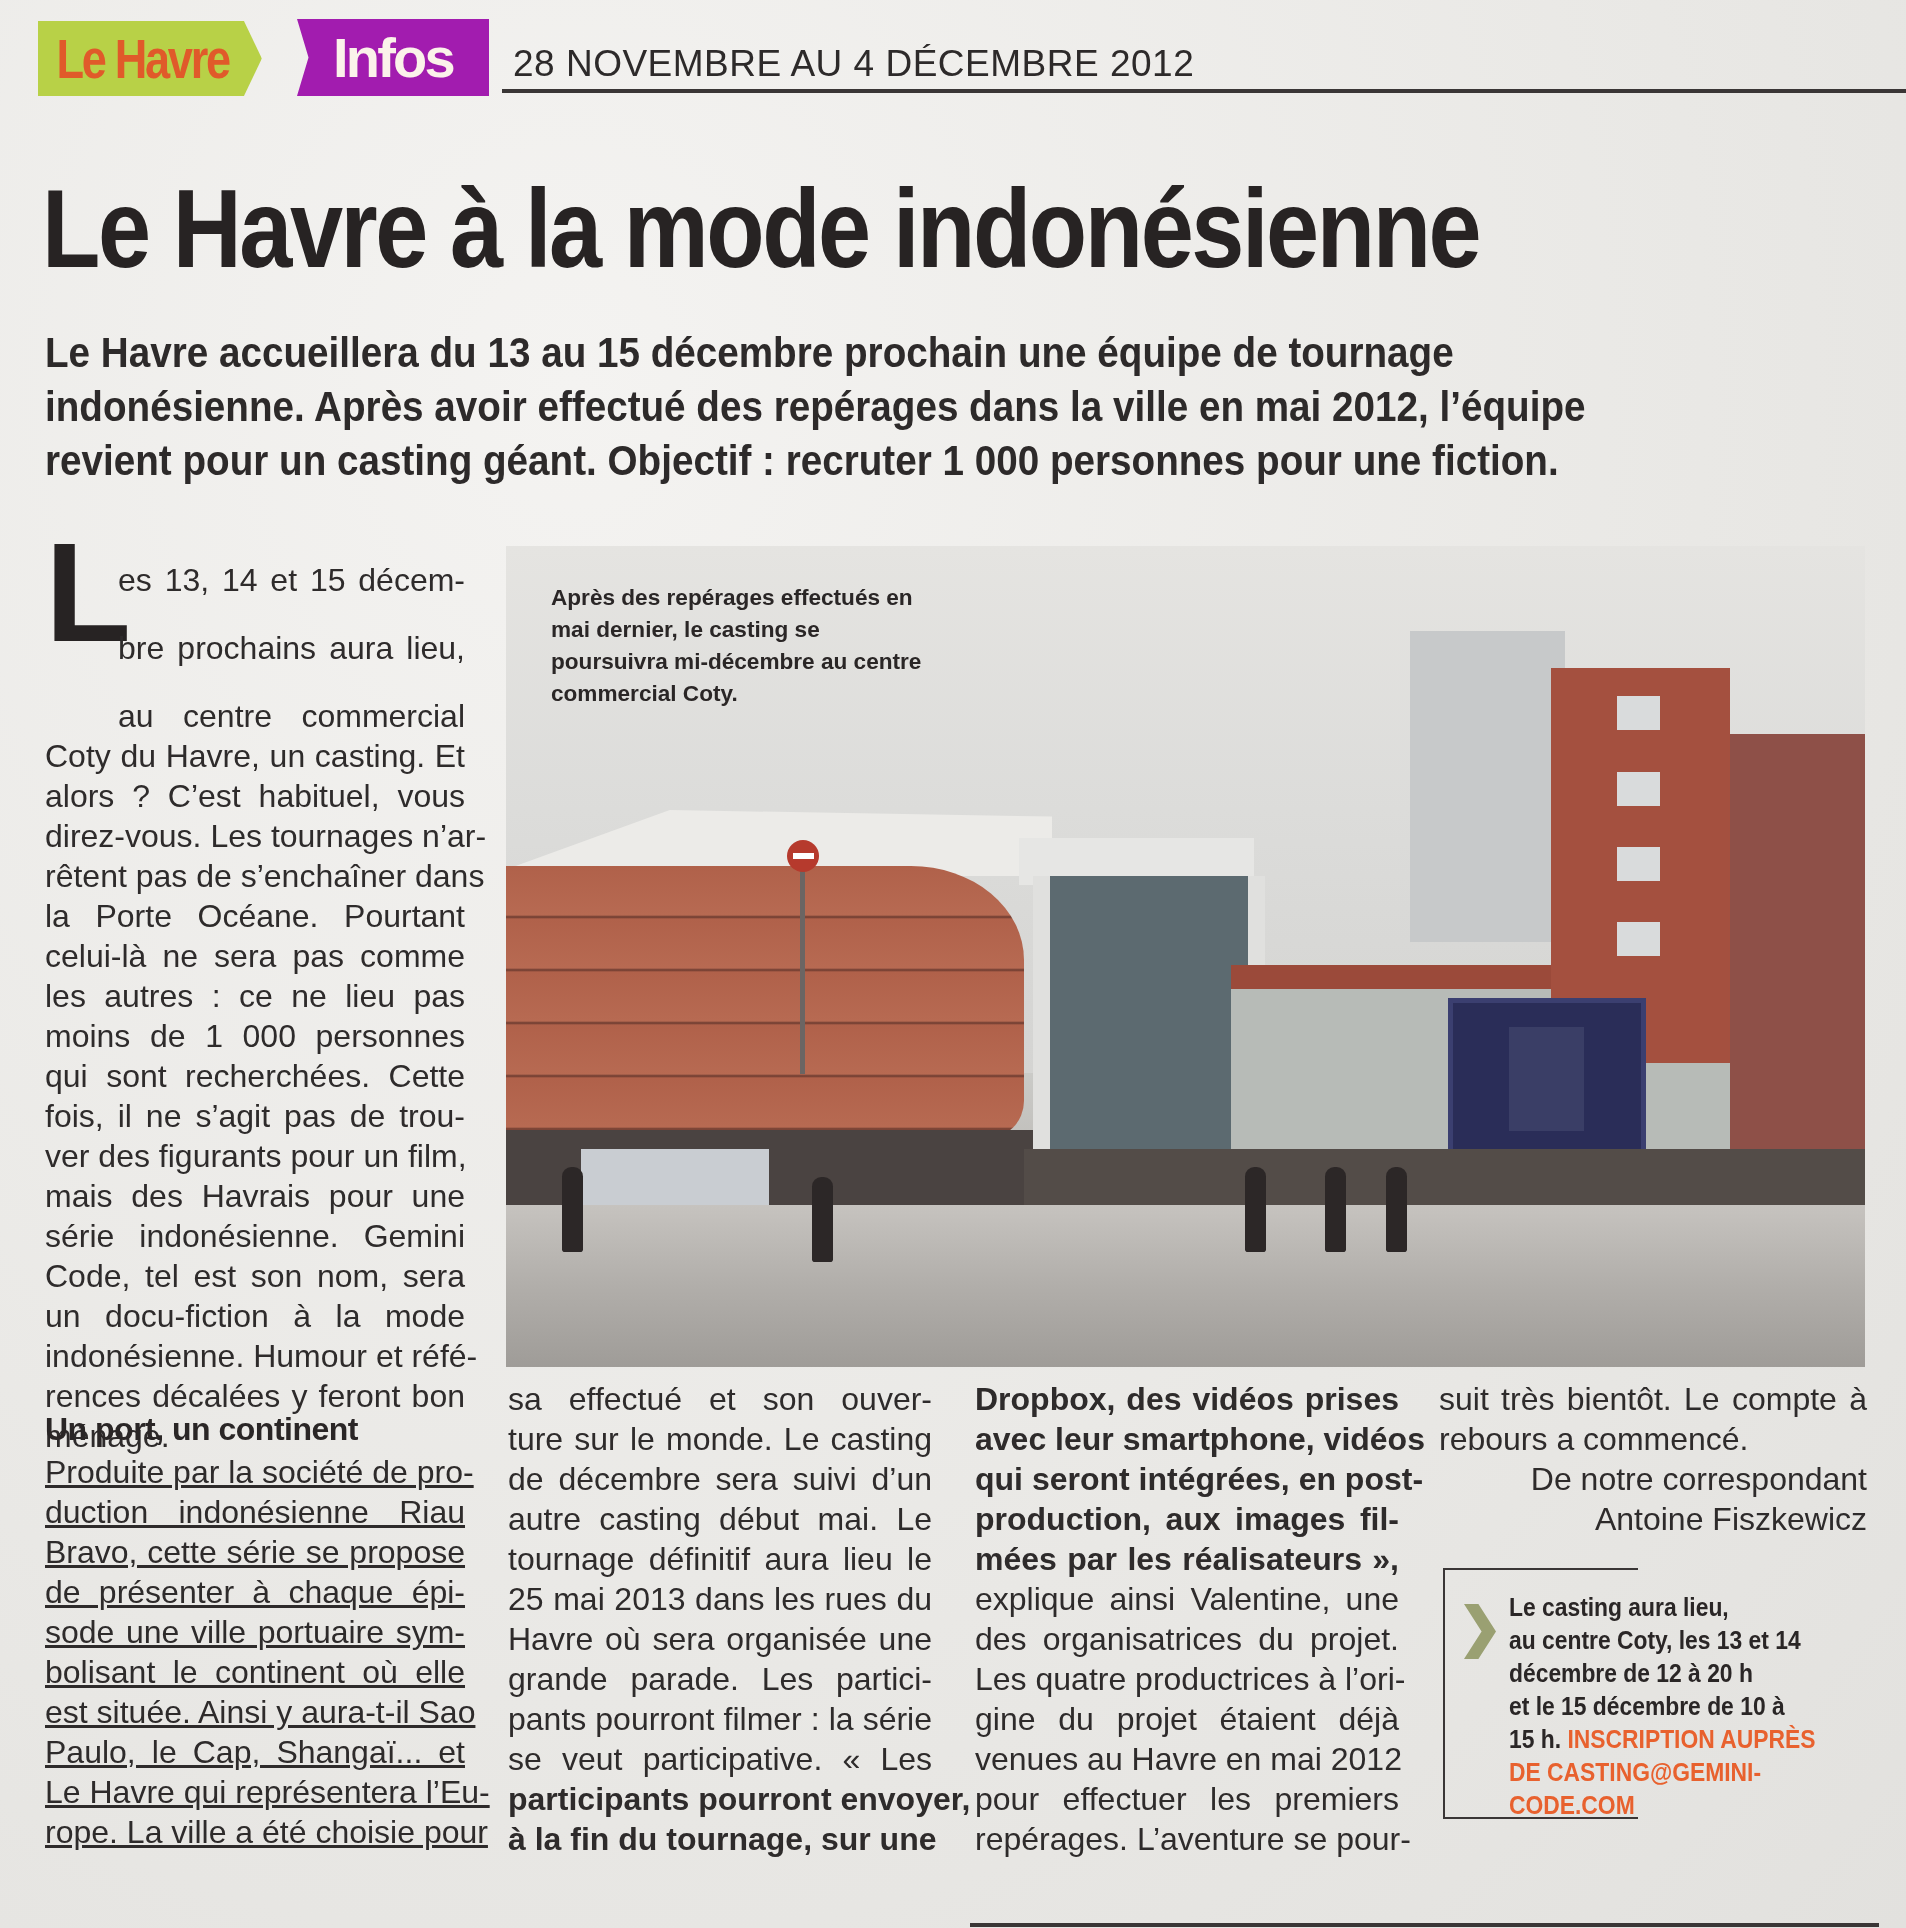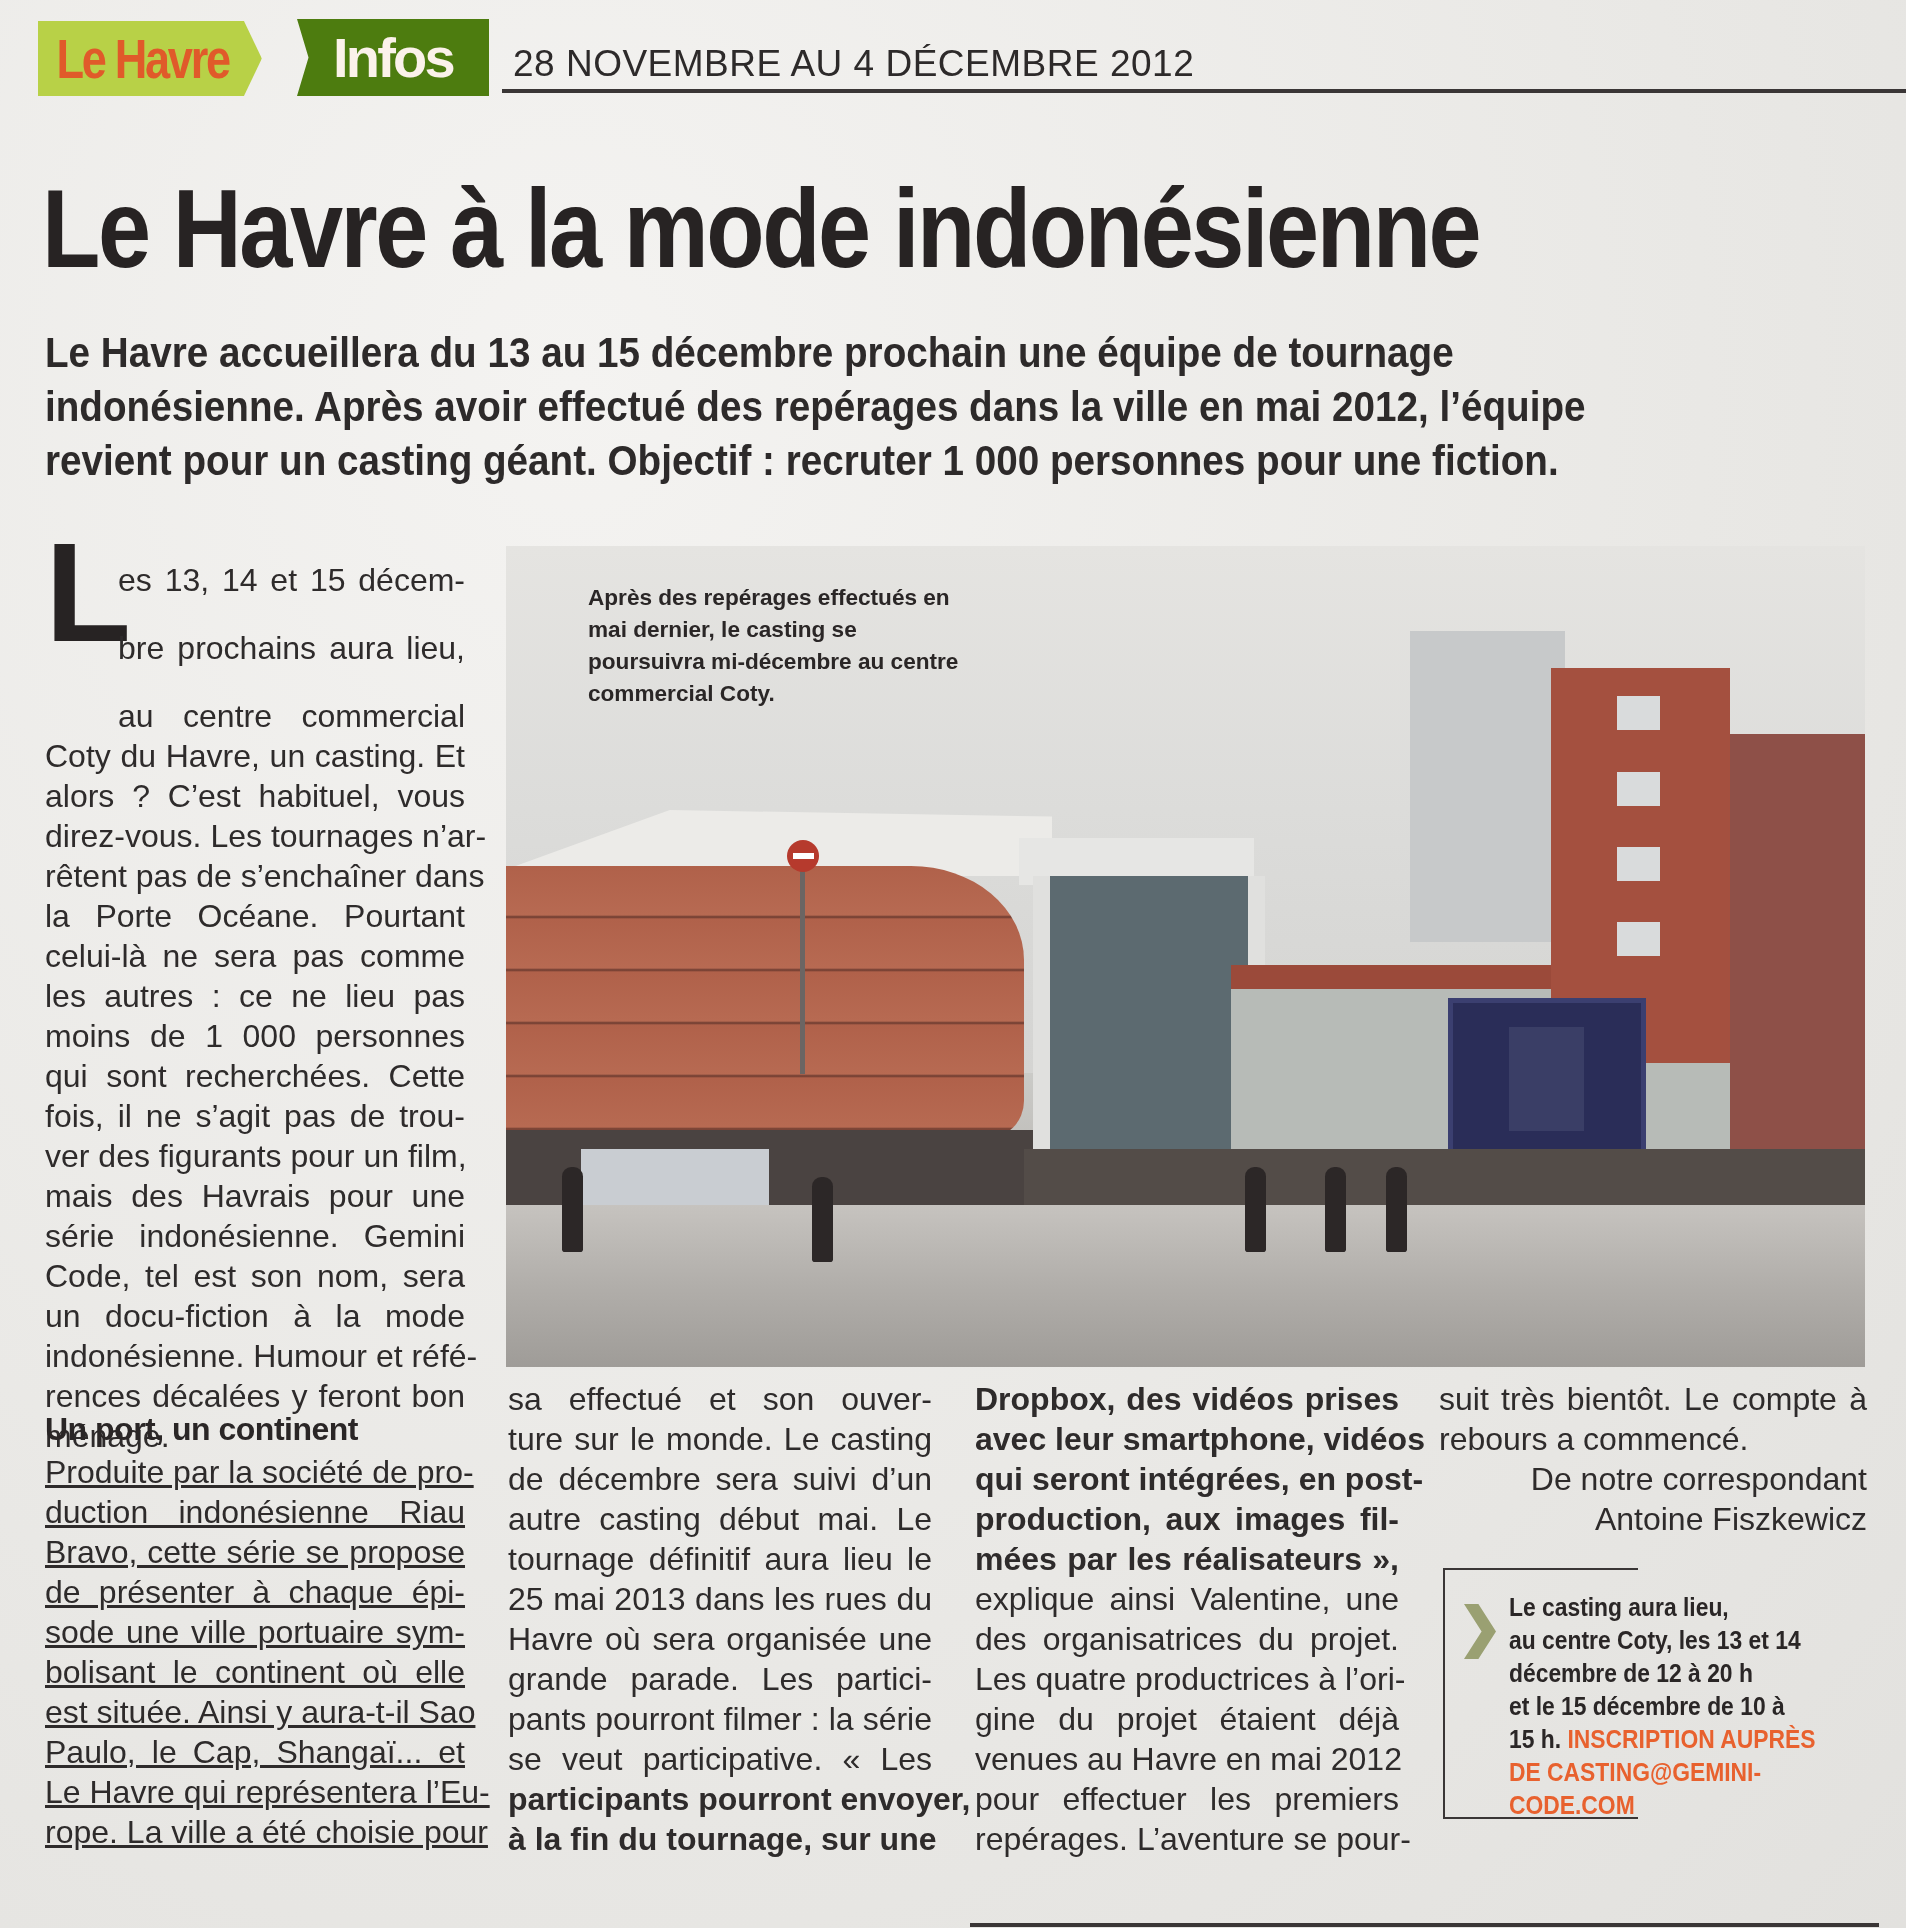--- a/index.html
+++ b/index.html
@@ -18,21 +18,21 @@
     left: 38px; top: 21px; width: 273px; height: 75px;
     background: #b8d147;
     clip-path: polygon(0 0, 92% 0, 100% 50%, 92% 100%, 0 100%);
     display: flex; align-items: center; padding-left: 22.6px; box-sizing: border-box;
     color: #e05a2a; font-weight: bold; font-size: 55px; letter-spacing: -2.8px;
     font-family: "Liberation Sans", sans-serif; transform: scaleX(0.82); transform-origin: left center;
   }
   .logo-lh span { display:inline-block; }
   .logo-infos {
     left: 297px; top: 19px; width: 192px; height: 77px;
-    background: #4d7c0f;
+    background: #a21caf;
     clip-path: polygon(0 0, 100% 0, 100% 100%, 0 100%, 6% 50%);
     display: flex; align-items: center; justify-content: center;
     color: #fbf2ea; font-weight: bold; font-size: 56px; letter-spacing: -2.8px;
   }
   .date-line {
     left: 513px; top: 43px; font-size: 37px; color: #2d2a2a; letter-spacing: 0.5px;
   }
   .rule-top { left: 502px; top: 89px; width: 1405px; height: 3.8px; background: #3a3636; }
 
   
@@ -97,21 +97,21 @@
   .fnac-inner { left: 56px; top: 23.5px; width: 75px; height: 104px; background: #3a3e66; }
   .ground { left: 0; top: 659px; width: 100%; height: 162px;
     background: linear-gradient(180deg,#c6c3bf 0%,#b1aeaa 50%,#9f9c98 100%); }
   .store-row { left: 518px; top: 603px; width: 841px; height: 66px; background: #534c48; }
   .person { width: 21px; height: 85px; background: #2c2727; border-radius: 9.4px 9.4px 2.8px 2.8px; }
   .sign { left: 281px; top: 294px; width: 32px; height: 32px; border-radius: 50%; background: #b63a2d; }
   .sign-bar { left: 5.6px; top: 13px; width: 21px; height: 5.6px; background: #fff; }
   .pole { width: 4.7px; background: #6b6563; }
   .caption {
     left: 551px; top: 582px; width: 452px;
-    font-size: 22.6px; font-weight: bold; line-height: 32px; color: #2a2626; white-space: nowrap; margin-left: 37px;
+    font-size: 22.6px; font-weight: bold; line-height: 32px; color: #2a2626; white-space: nowrap;
   }
 
   
   .infobox {
     left: 1443px; top: 1568px; width: 193px; height: 247px;
     border-left: 2.8px solid #3a3636; border-top: 2.8px solid #3a3636; border-bottom: 2.8px solid #3a3636;
   }
   .infobox-text {
     left: 1509px; top: 1591px; width: 395px;
     font-size: 25.4px; font-weight: bold; line-height: 33px; color: #2a2626; white-space: nowrap;

